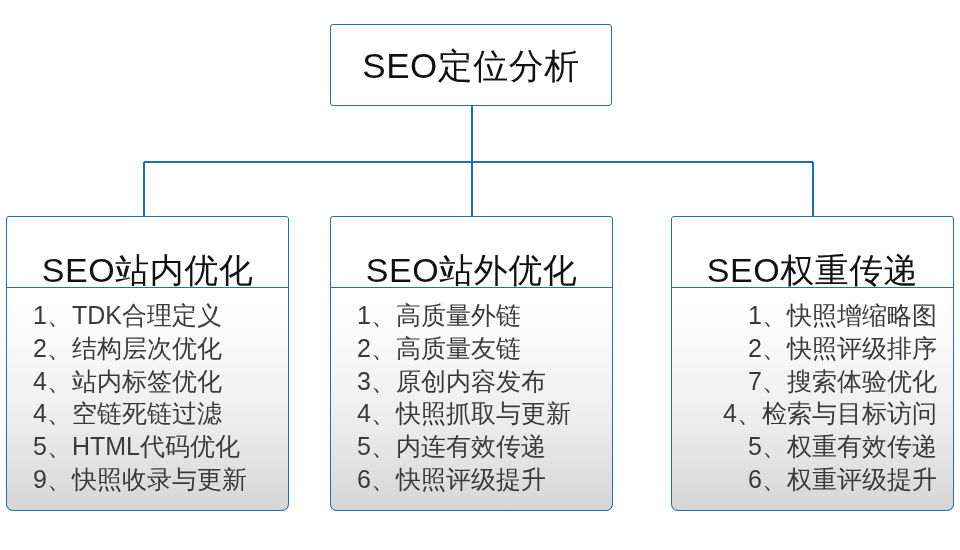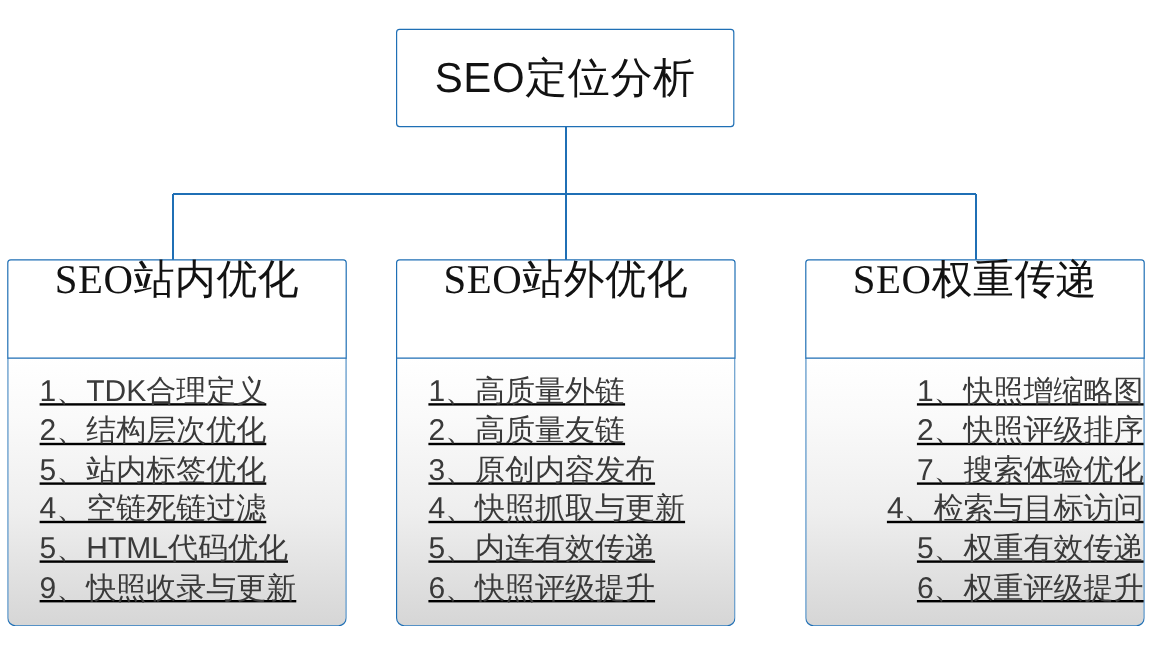--- a/index.html
+++ b/index.html
@@ -58,48 +58,46 @@
     position: absolute;
     top: 204px;
     box-sizing: border-box;
   }
   .child-node.n0 { left: 6px;   width: 283px; }
   .child-node.n1 { left: 330px; width: 283px; }
   .child-node.n2 { left: 671px; width: 283px; }
 
   .child-header {
     box-sizing: border-box;
-    height: 83px;
+    height: 72px;
     border: 1.6px solid #1f6fb5;
     border-radius: 3px 3px 0 0;
     background: #ffffff;
     display: flex;
-    align-items: flex-start;
+    align-items: flex-end;
     justify-content: center;
     position: relative;
     z-index: 2;
-    font-family: Liberation Serif, serif;
   }
   .child-title {
     font-size: 34px;
     color: #121212;
     letter-spacing: 0.5px;
     line-height: 1;
     white-space: nowrap;
   }
 
   .child-body {
     box-sizing: border-box;
     border: 1.6px solid #1f6fb5;
     border-top: none;
     border-radius: 0 0 7px 7px;
     background: linear-gradient(to bottom, #ffffff 0%, #fafafa 22%, #eeeeee 58%, #dedede 86%, #d6d6d6 100%);
-    padding: 12px 0 14px 0;
+    padding: 12px 16px 14px 0;
     margin-top: -1px;
-    text-decoration: underline;
   }
 
   .item-list {
     list-style: none;
     margin: 0;
     padding: 0 0 0 26px;
   }
   .item-row {
     font-size: 25px;
     color: #3a3a3a;
@@ -129,21 +127,21 @@
   </div>
 
   <div class="child-node n0">
     <div class="child-header">
       <div class="child-title">SEO站内优化</div>
     </div>
     <div class="child-body">
       <ul class="item-list">
         <li class="item-row">1、TDK合理定义</li>
         <li class="item-row">2、结构层次优化</li>
-        <li class="item-row">5、站内标签优化</li>
+        <li class="item-row">4、站内标签优化</li>
         <li class="item-row">4、空链死链过滤</li>
         <li class="item-row">5、HTML代码优化</li>
         <li class="item-row">9、快照收录与更新</li>
       </ul>
     </div>
   </div>
 
   <div class="child-node n1">
     <div class="child-header">
       <div class="child-title">SEO站外优化</div>

